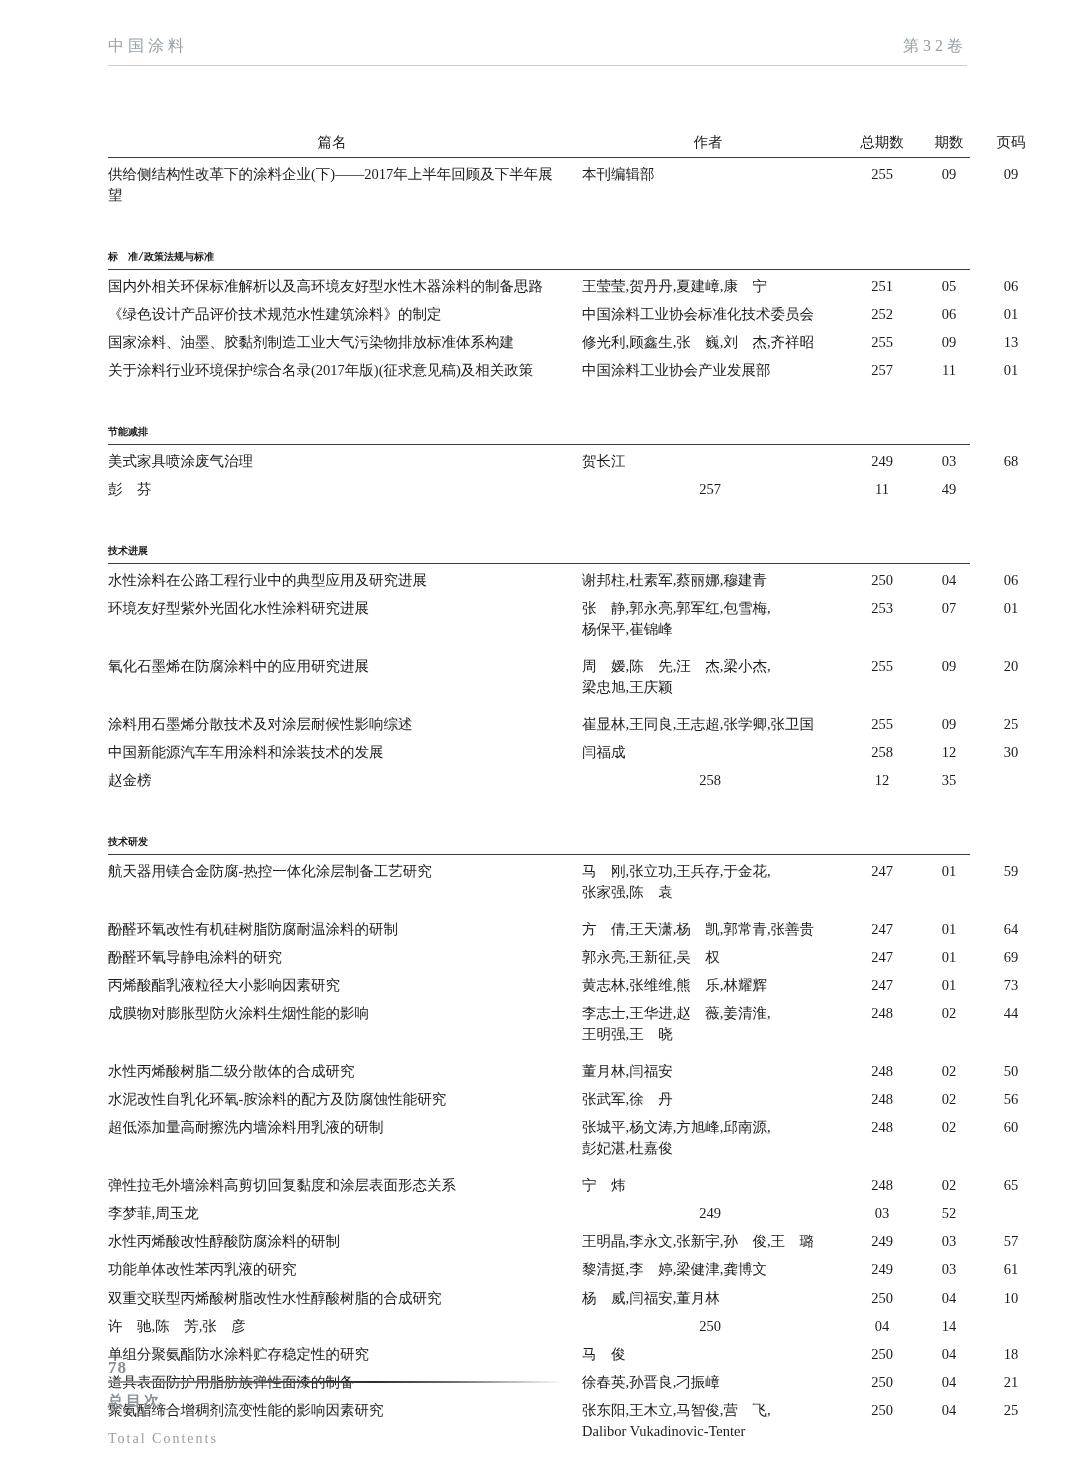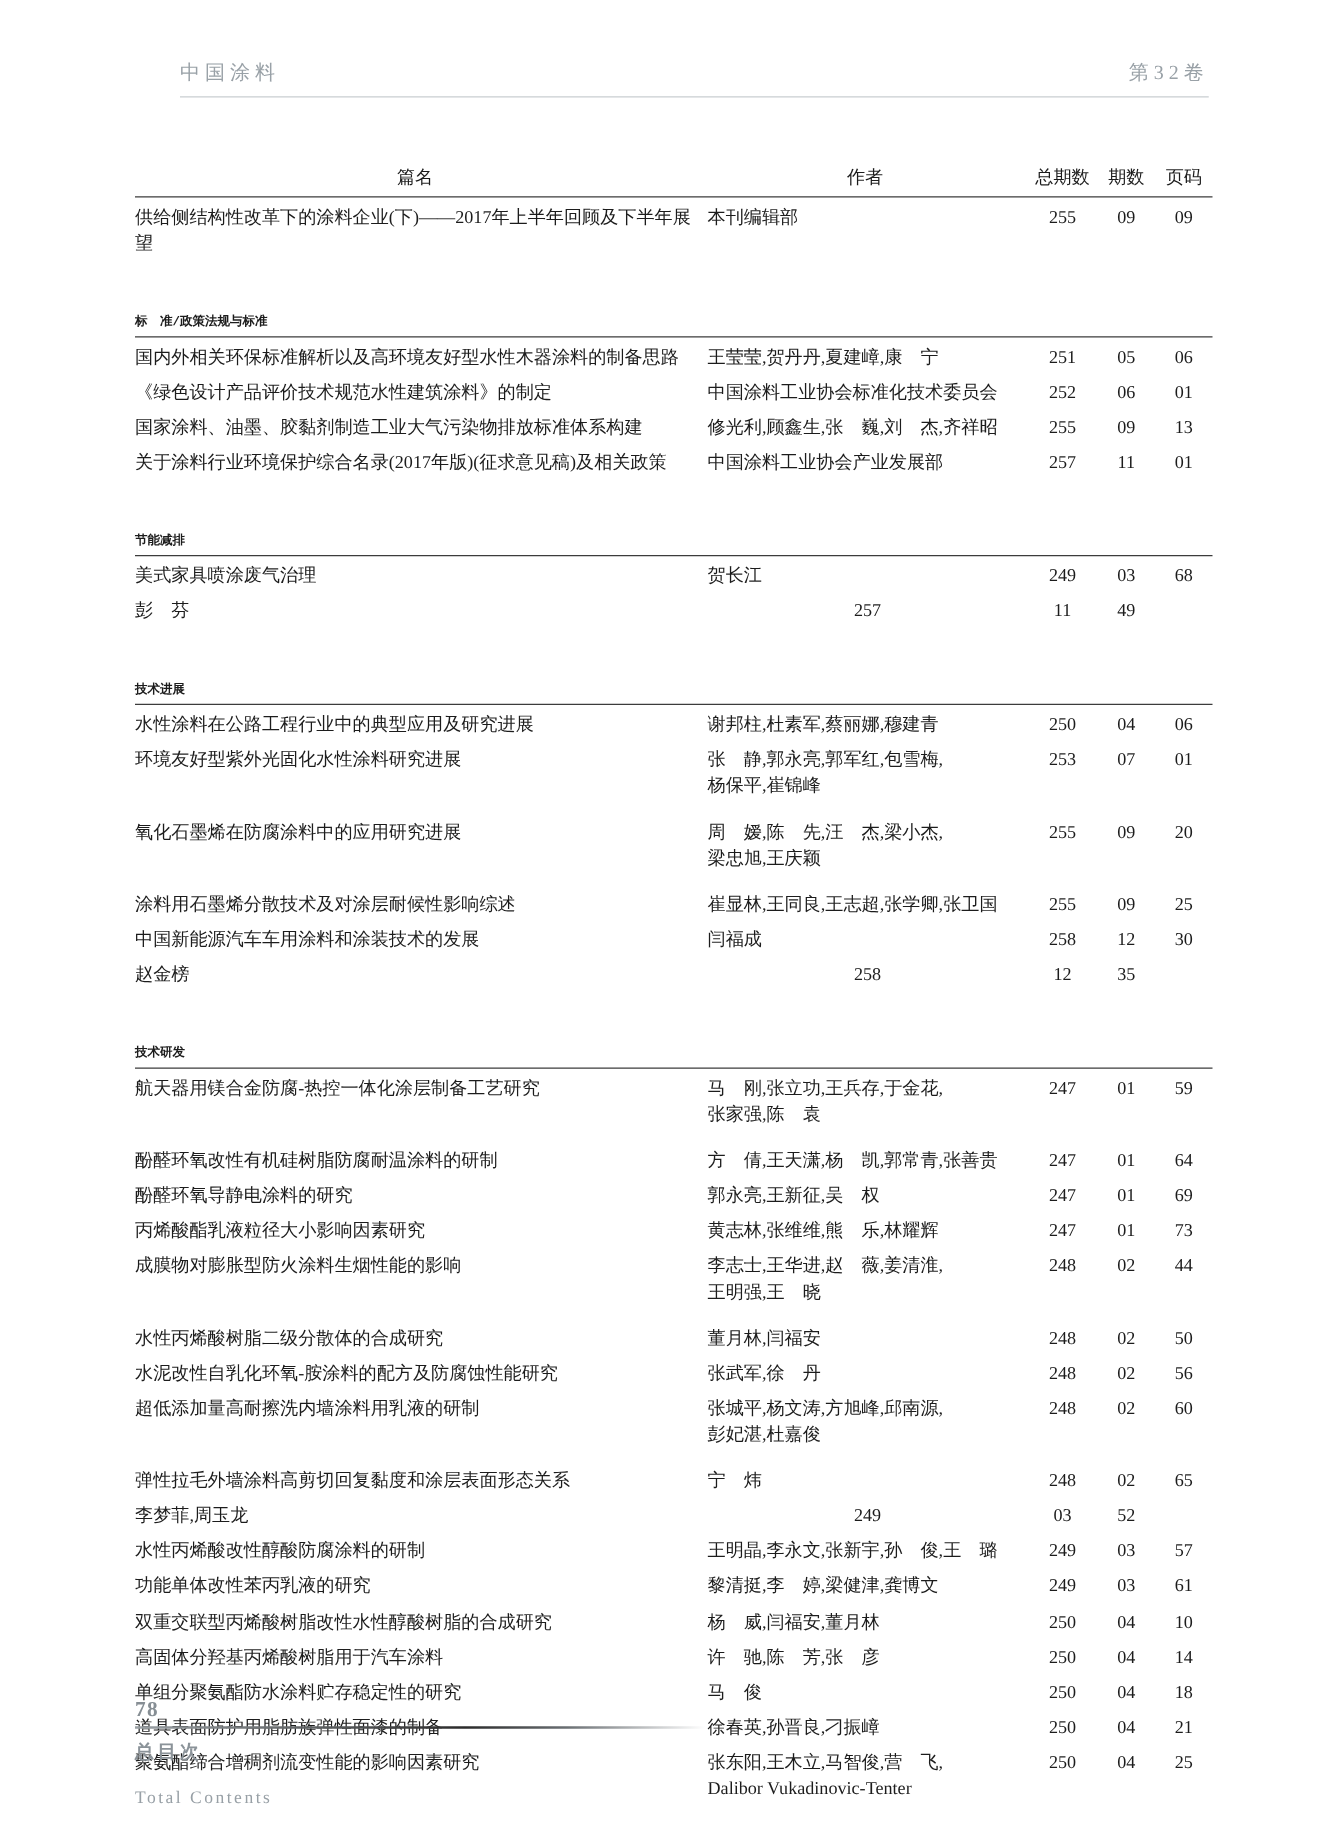--- a/index.html
+++ b/index.html
@@ -5,34 +5,35 @@
   html,body{margin:0;padding:0;}
   body{
     width:1075px;height:1459px;
     background:#ffffff;
     font-family:"Liberation Serif","DejaVu Serif",serif;
     color:#1c1c1c;
     position:relative;
     overflow:hidden;
   }
   .running-head{
-    position:absolute;top:48px;left:108px;right:108px;
+    position:absolute;top:36px;left:108px;right:108px;
     display:flex;justify-content:space-between;align-items:flex-end;
     color:#99a1a7;font-size:16px;letter-spacing:4px;
-    padding-bottom:8px;border-bottom:1px solid #c9ced1;margin-left:36px;
+    padding-bottom:8px;border-bottom:1px solid #c9ced1;
   }
   .toc{
     position:absolute;top:128px;left:108px;width:862px;
   }
   .grid-row{
     display:grid;
     grid-template-columns:458px 256px 56px 46px 46px;
     align-items:start;
     font-size:14.5px;line-height:1.45;
     padding:3.5px 0;
+    gap:16px;
   }
   .grid-row.multi{margin-bottom:9px;}
   .c-title{padding-right:10px;}
   .c-authors{padding-right:4px;}
   .c-num{text-align:center;}
   .thead .c-title,.thead .c-authors{text-align:center;}
   .thead{
     font-size:14.5px;
     border-bottom:1.5px solid #3c3c3c;
     padding-bottom:4px;
@@ -325,21 +326,20 @@
         <div class="grid-row">
           <div class="c-title">双重交联型丙烯酸树脂改性水性醇酸树脂的合成研究</div>
           <div class="c-authors">
             <span class="author-line">杨　威,闫福安,董月林</span>
           </div>
           <div class="c-num">250</div>
           <div class="c-num">04</div>
           <div class="c-num">10</div>
         </div>
         <div class="grid-row">
-          <div class="c-title">高固体分羟基丙烯酸树脂用于汽车涂料</div>
           <div class="c-authors">
             <span class="author-line">许　驰,陈　芳,张　彦</span>
           </div>
           <div class="c-num">250</div>
           <div class="c-num">04</div>
           <div class="c-num">14</div>
         </div>
         <div class="grid-row">
           <div class="c-title">单组分聚氨酯防水涂料贮存稳定性的研究</div>
           <div class="c-authors">

